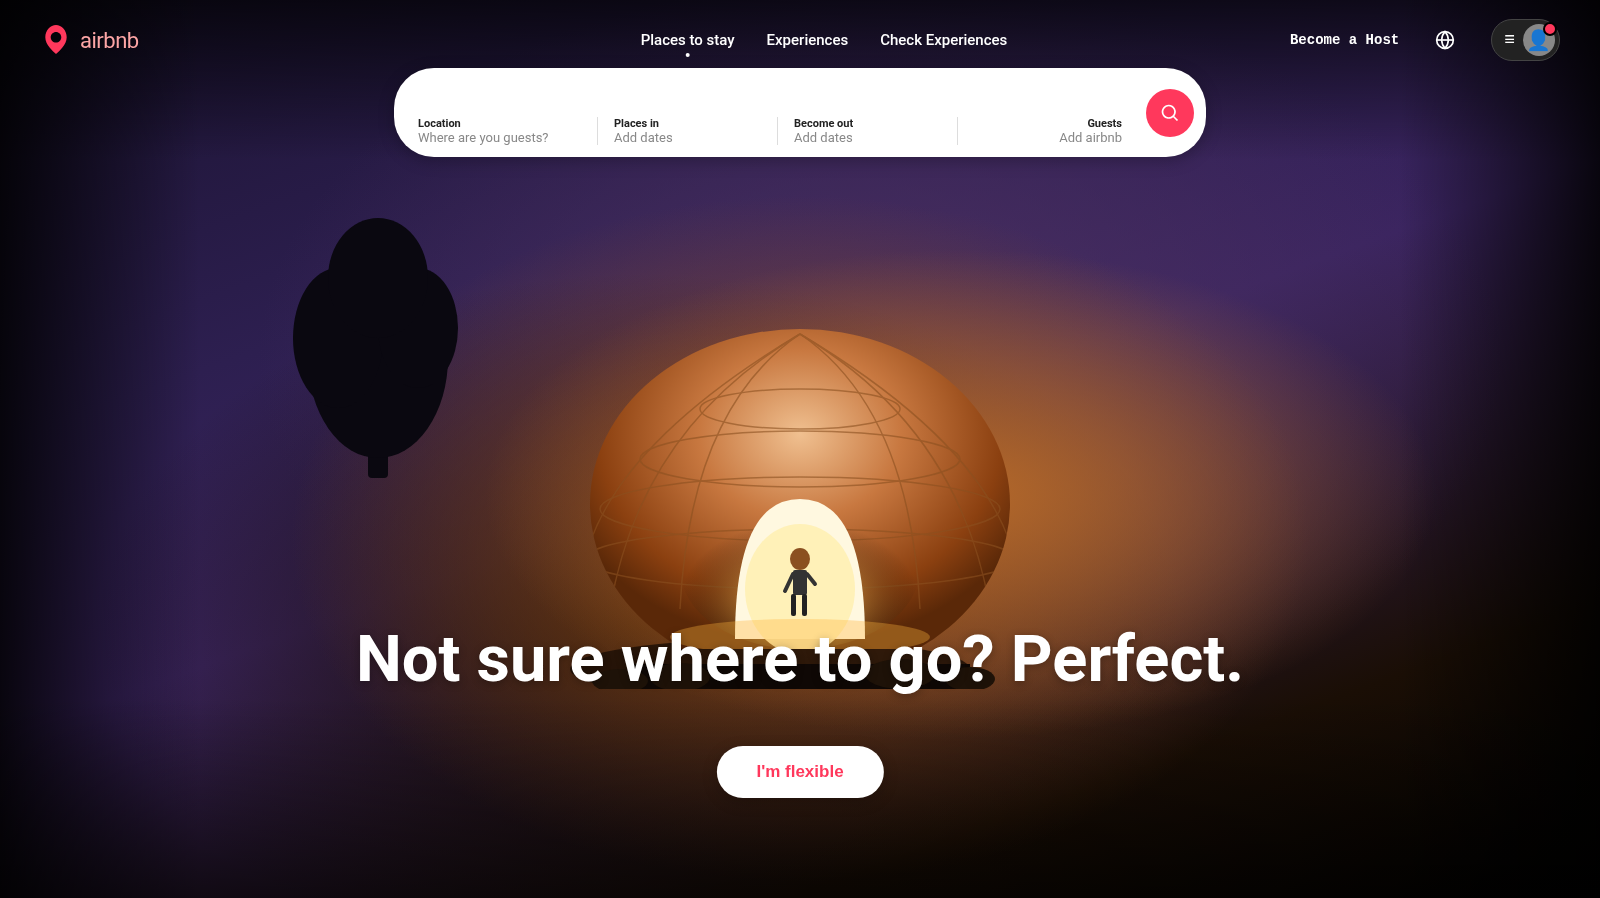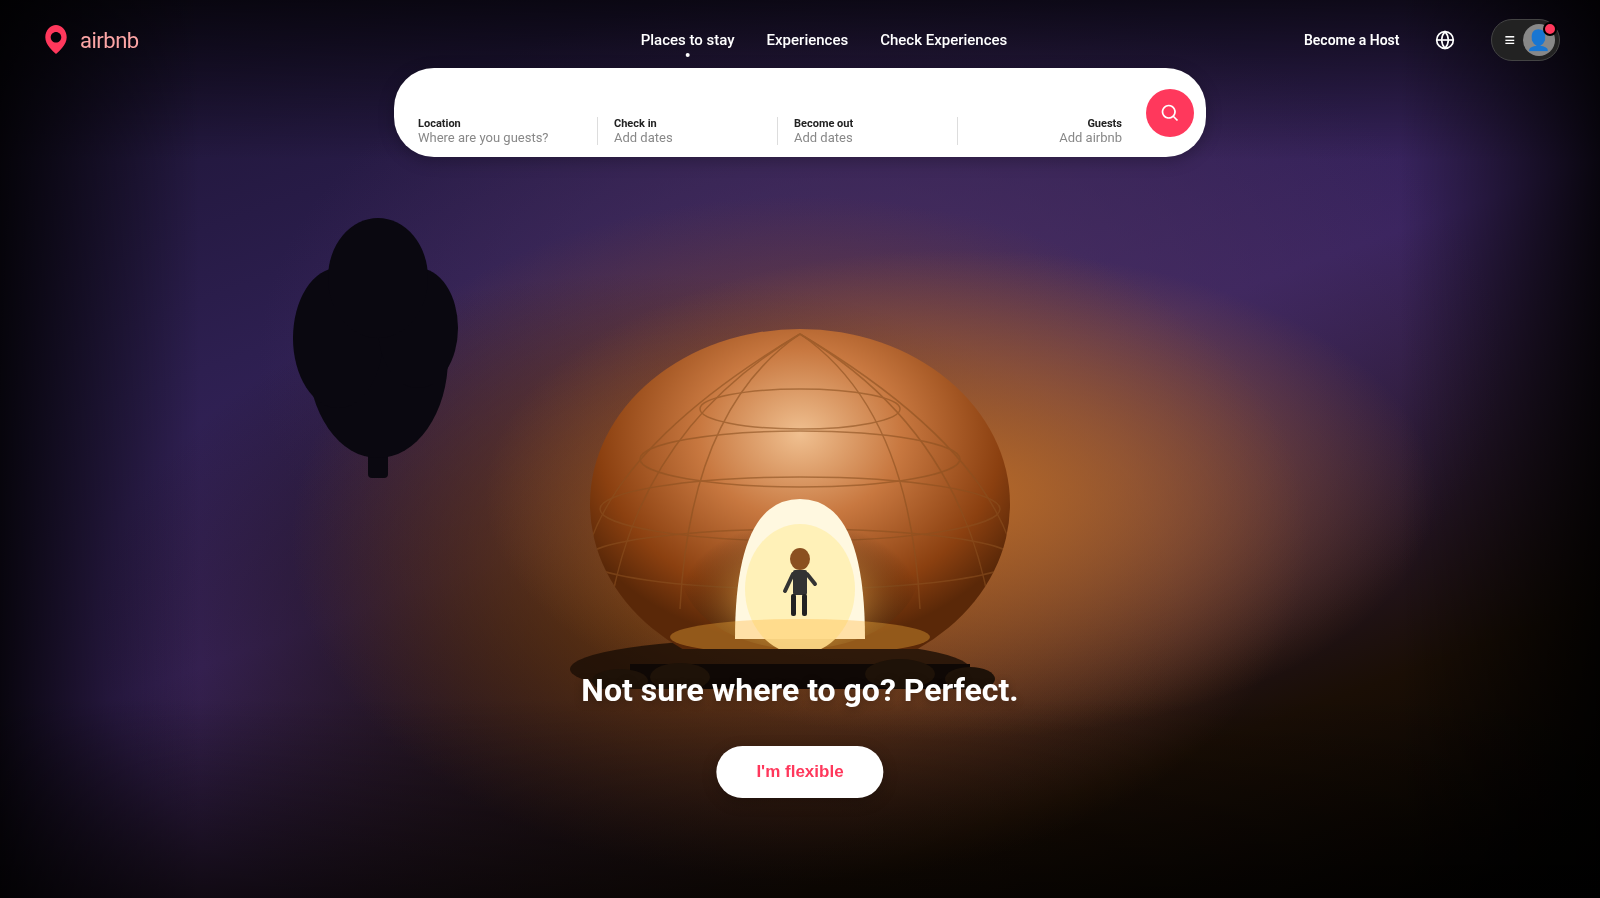--- a/index.html
+++ b/index.html
@@ -75,20 +75,21 @@
       width: 4px;
       height: 4px;
       background: #fff;
       border-radius: 50%;
     }
 
     .nav-right {
       display: flex;
       align-items: center;
       gap: 28px;
+      font-family: Liberation Mono, monospace;
     }
 
     .become-host {
       color: #fff;
       font-size: 14px;
       font-weight: 600;
       cursor: pointer;
       white-space: nowrap;
     }
 
@@ -287,23 +288,23 @@
       position: absolute;
       bottom: 100px;
       left: 50%;
       transform: translateX(-50%);
       text-align: center;
       z-index: 10;
     }
 
     .hero-title {
       color: #fff;
-      font-size: 32px;
+      font-size: 65px;
       font-weight: 700;
-      margin-bottom: 12px;
+      margin-bottom: 24px;
       white-space: nowrap;
       text-shadow: 0 2px 8px rgba(0,0,0,0.3);
     }
 
     .flexible-btn {
       background: #fff;
       color: #ff385c;
       border: none;
       border-radius: 40px;
       padding: 16px 40px;
@@ -445,21 +446,21 @@
 
 <div class="search-bar-wrap">
   <div class="search-bar">
 
     <div class="search-field location-field">
       <span class="field-label">Location</span>
       <span class="field-value">Where are you guests?</span>
     </div>
 
     <div class="search-field">
-      <span class="field-label">Check in</span>
+      <span class="field-label">Places in</span>
       <span class="field-value">Add dates</span>
     </div>
 
     <div class="search-field">
       <span class="field-label">Become out</span>
       <span class="field-value">Add dates</span>
     </div>
 
     <div class="search-field" style="border-right:none;text-align:right;">
       <span class="field-label">Guests</span>

